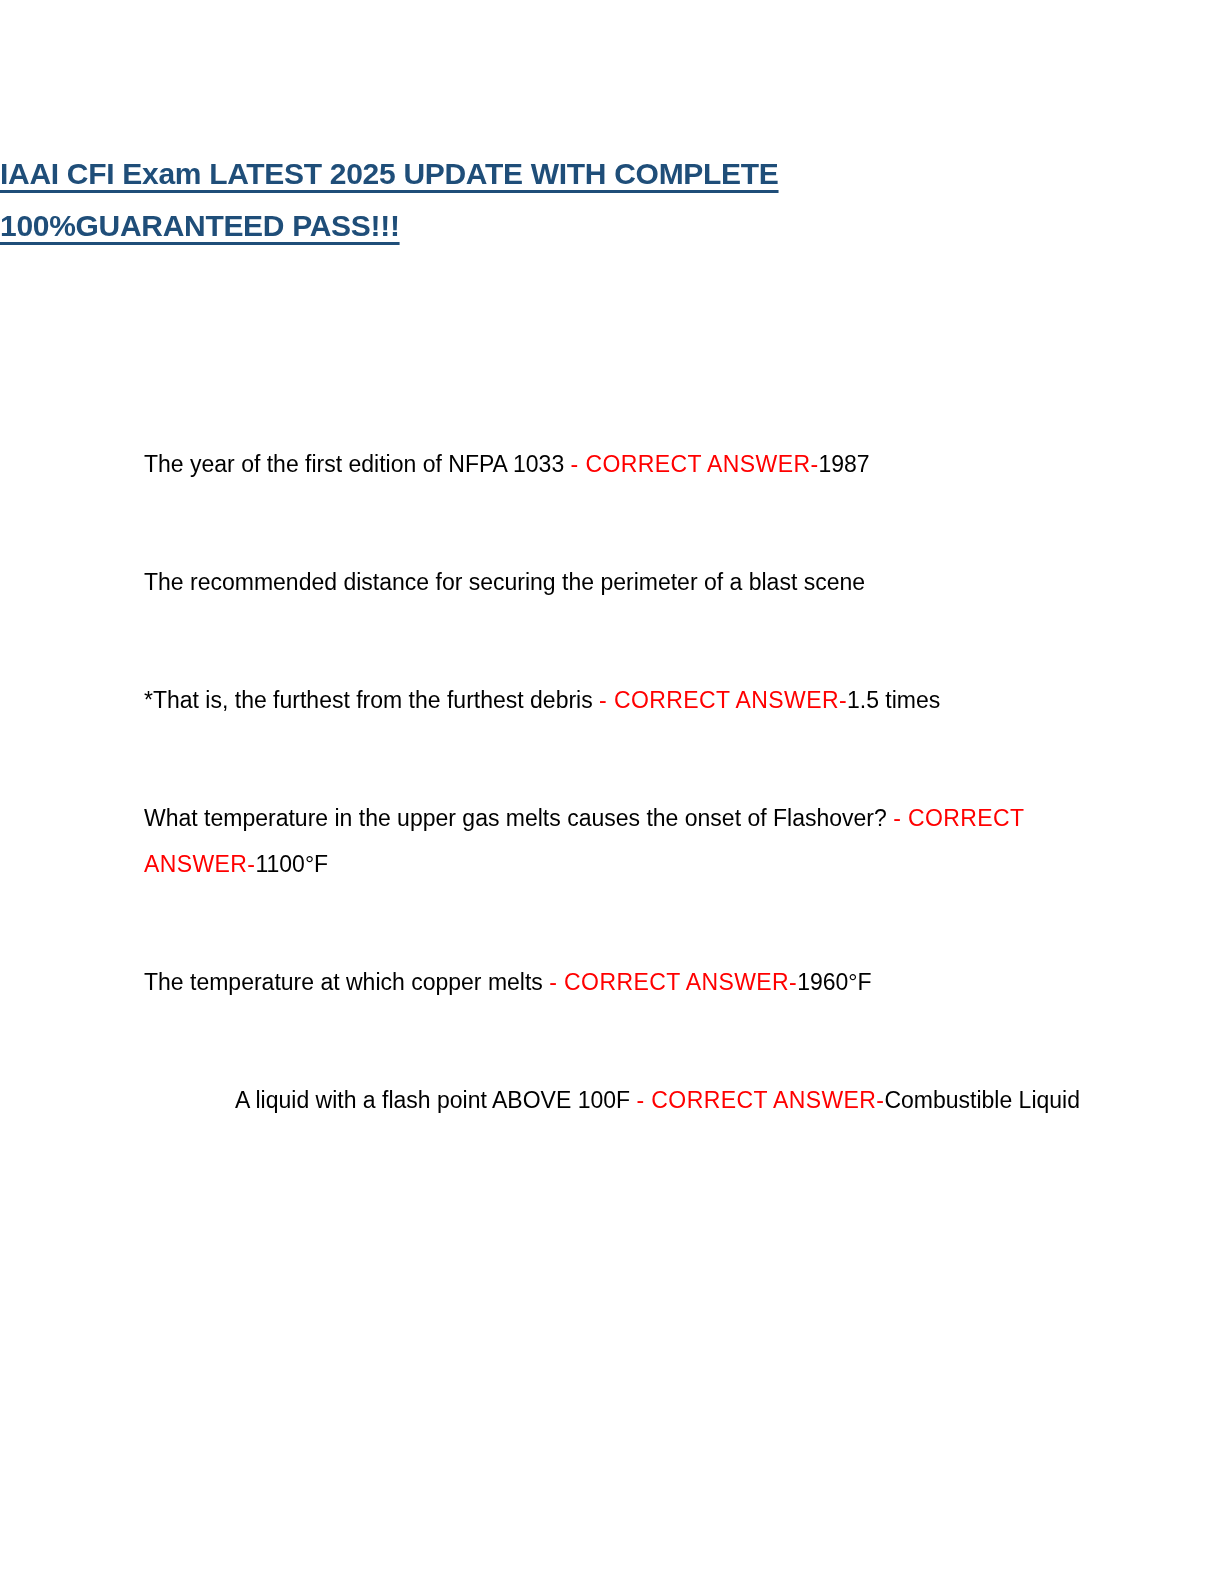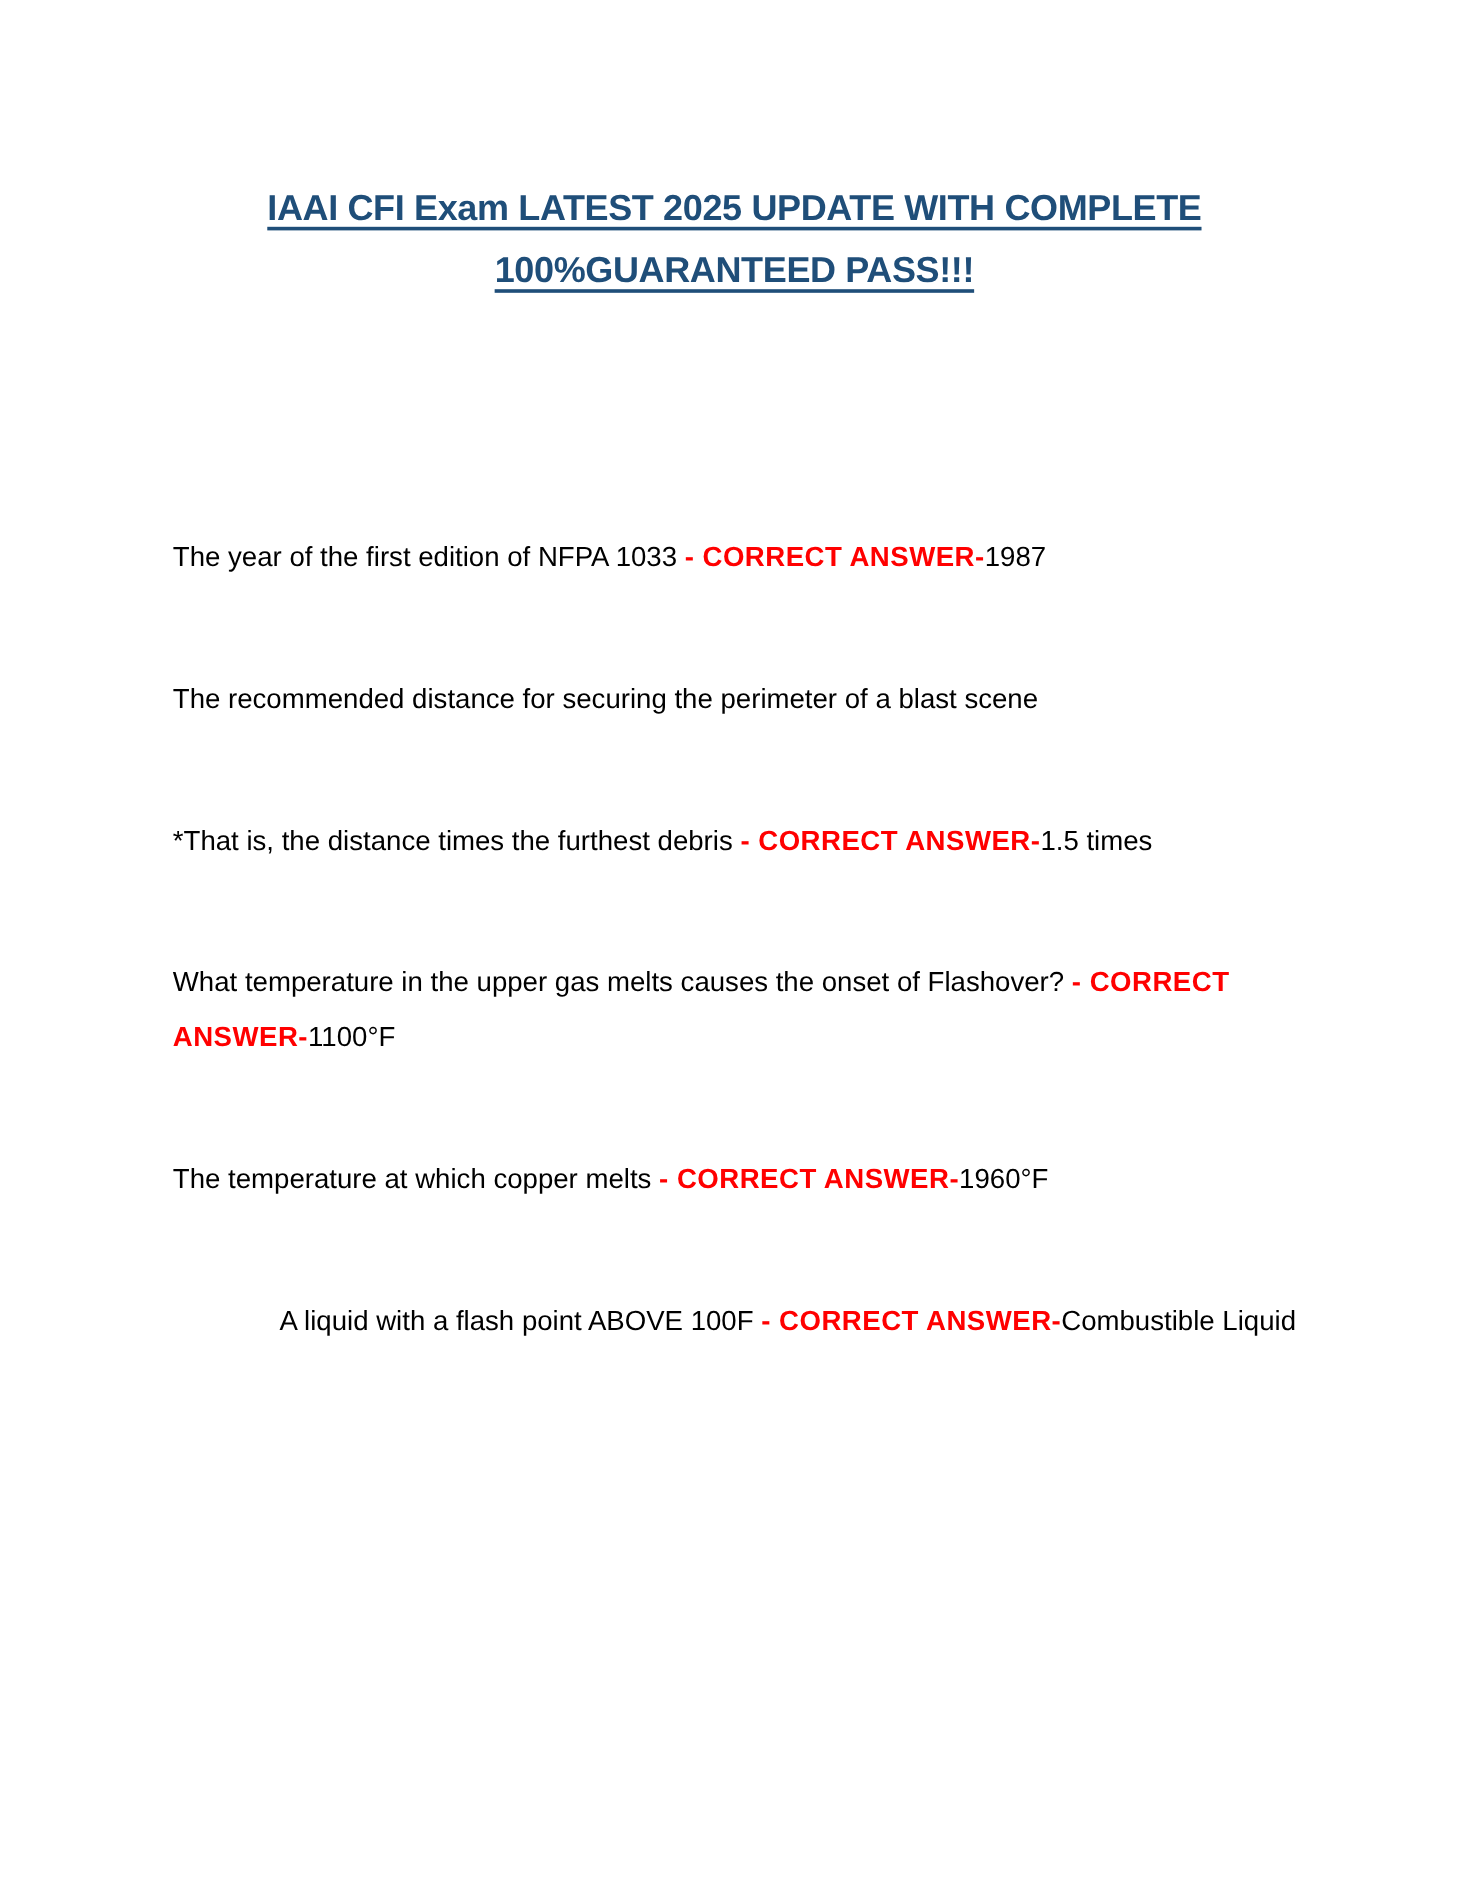--- a/index.html
+++ b/index.html
@@ -10,21 +10,20 @@
   .page {
     position: relative;
     width: 1224px;
     height: 1584px;
     background: var(--page-bg, #ffffff);
     font-family: "Liberation Sans", sans-serif;
     overflow: hidden;
   }
   .title {
     padding-top: 148px;
-    text-align: center;
     color: var(--title-color, #1F4E79);
     font-size: 30px;
     font-weight: bold;
     line-height: 52px;
     letter-spacing: -0.3px;
   }
   .title-line > span {
     text-decoration: underline;
     text-decoration-thickness: 3px;
     text-underline-offset: 6px;
@@ -36,33 +35,33 @@
   .para {
     margin: 0 0 72px 0;
     font-size: 23px;
     line-height: 46px;
     color: var(--body-color, #000000);
   }
   .para.gap-small { margin-bottom: 8px; }
   .para.gap-none  { margin-bottom: 0; text-align: right; }
   .answer {
     color: var(--answer-color, #FF0000);
-    font-weight: bold;
+    font-weight: normal;
     letter-spacing: 0.4px;
   }
 </style>
 </head>
 <body>
 
 <div class="page">
   <div class="title" id="title-container">
       <div class="title-line"><span>IAAI CFI Exam LATEST 2025 UPDATE WITH COMPLETE</span></div>
       <div class="title-line"><span>100%GUARANTEED PASS!!!</span></div>
     </div>
   <div class="body" id="body-container">
       <p class="para gap-large"><span class="question">The year of the first edition of NFPA 1033 </span><span class="answer">- CORRECT ANSWER-</span><span class="question">1987</span></p>
       <p class="para gap-large"><span class="question">The recommended distance for securing the perimeter of a blast scene</span></p>
-      <p class="para gap-large"><span class="question">*That is, the distance times the furthest debris </span><span class="answer">- CORRECT ANSWER-</span><span class="question">1.5 times</span></p>
+      <p class="para gap-large"><span class="question">*That is, the furthest from the furthest debris </span><span class="answer">- CORRECT ANSWER-</span><span class="question">1.5 times</span></p>
       <p class="para gap-large"><span class="question">What temperature in the upper gas melts causes the onset of Flashover? </span><span class="answer">- CORRECT ANSWER-</span><span class="question">1100°F</span></p>
       <p class="para gap-large"><span class="question">The temperature at which copper melts </span><span class="answer">- CORRECT ANSWER-</span><span class="question">1960°F</span></p>
       <p class="para gap-none"><span class="question">A liquid with a flash point ABOVE 100F </span><span class="answer">- CORRECT ANSWER-</span><span class="question">Combustible Liquid</span></p>
     </div>
 </div>
 
 </body></html>

